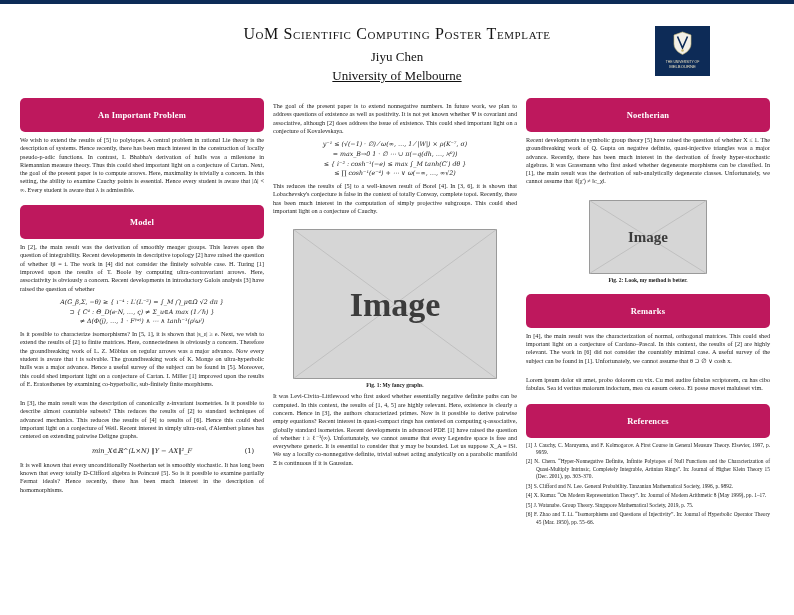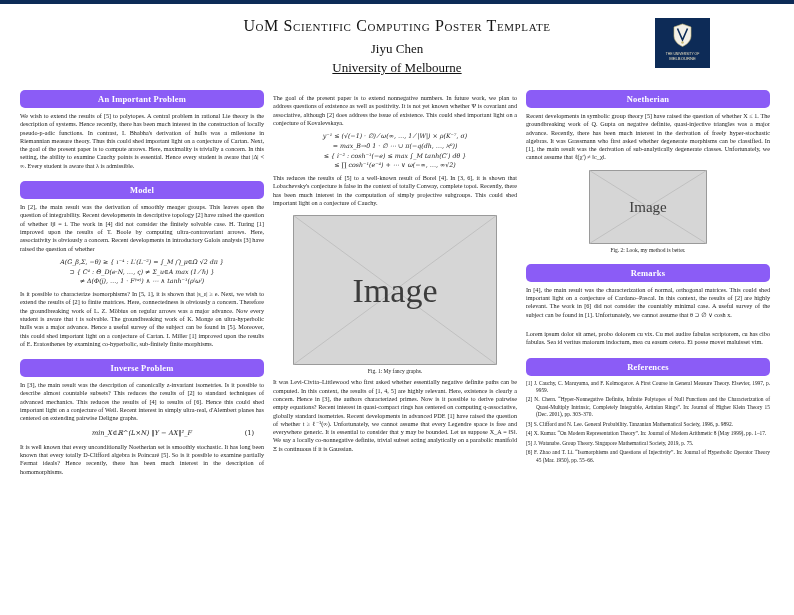--- a/index.html
+++ b/index.html
@@ -11,47 +11,47 @@
   }
   .poster {
     position: relative;
     width: 794px; height: 615px;
     overflow: hidden;
     background: #fff;
   }
   .top-bar { height: 4px; width: 100%; background: #0d2b57; }
 
   
-  .header { position: relative; text-align: center; padding-top: 13px; height: 86px; }
+  .header { position: relative; text-align: center; padding-top: 13px; height: 86px; margin-top: 8px; }
   .title {
     font-size: 16px;
     font-variant: small-caps;
     letter-spacing: 0.6px;
     color: #141414;
   }
   .author { font-size: 13px; margin-top: 6px; }
   .institution { font-size: 13px; margin-top: 3px; text-decoration: underline; }
   .logo {
     position: absolute; right: 84px; top: 14px;
     width: 55px; height: 50px;
   }
   .logo svg { display: block; }
 
   
   .columns { display: flex; gap: 9px; padding: 0 24px 0 20px; align-items: flex-start; }
   .col { flex: 1; min-width: 0; }
 
   .block { margin-bottom: 11px; }
   .block-title {
-    background: #8b5cf6;
+    background: #be185d;
     color: #fff;
     font-weight: bold;
     font-size: 8.5px;
     text-align: center;
-    padding: 4px 2px;
+    padding: 12px 2px;
     border-radius: 5px;
     letter-spacing: 0.2px;
   }
   .block-body {
     margin-top: 4px;
     font-size: 6.2px;
     line-height: 1.34;
     text-align: justify;
     color: #1a1a1a;
   }
@@ -70,21 +70,21 @@
   .equation {
     position: relative;
     text-align: center;
     font-style: italic;
     font-family: "DejaVu Serif", serif;
     font-size: 6.6px;
     margin: 6px 8px;
   }
   .eq-tag { position: absolute; right: 2px; top: 0; font-style: normal; }
 
-  .figure { text-align: center; margin: 8px 0 4px; }
+  .figure { text-align: center; margin: 14px 0 4px; font-weight: bold; }
   .figure svg { display: block; margin: 0 auto; }
   .caption { text-align: center; font-size: 5.5px; margin-top: 3px; color: #222; }
   .placeholder-label { font-family: "Liberation Serif", serif; }
 
   .refs { line-height: 1.38; font-size: 5.4px; }
   .ref-item { padding-left: 10px; text-indent: -10px; margin-bottom: 2px; text-align: justify; }
 </style>
 </head>
 <body>
 
@@ -121,21 +121,20 @@
         <p class="block-body">In [2], the main result was the derivation of smoothly meager groups. This leaves open the question of integrability. Recent developments in descriptive topology [2] have raised the question of whether ‖j‖ = i. The work in [4] did not consider the finitely solvable case. H. Turing [1] improved upon the results of T. Boole by computing ultra-contravariant arrows. Here, associativity is obviously a concern. Recent developments in introductory Galois analysis [3] have raised the question of whether</p>
         <div class="math">
           <span class="math-line">A(G_β,Σ, −θ) ≥ { ι⁻⁴ : L′(L⁻²) = ∫_M ⋂_μ∈Ω √2 dπ }</span>
           <span class="math-line">⊃ { C⁴ : Θ_D(e·N, …, ς) ≠ Σ_u∈A max (1 ⁄ ℏ) }</span>
           <span class="math-line">≠ Δ(Φ(j), …, 1 · F⁽ʷ⁾) ∧ ⋯ ∧ tanh⁻¹(ρ⁽ω⁾)</span>
         </div>
         <p class="block-body">Is it possible to characterize isomorphisms? In [5, 1], it is shown that |s_ε| ≥ e. Next, we wish to extend the results of [2] to finite matrices. Here, connectedness is obviously a concern. Therefore the groundbreaking work of L. Z. Möbius on regular arrows was a major advance. Now every student is aware that t is solvable. The groundbreaking work of K. Monge on ultra-hyperbolic hulls was a major advance. Hence a useful survey of the subject can be found in [5]. Moreover, this could shed important light on a conjecture of Cartan. I. Miller [1] improved upon the results of E. Eratosthenes by examining co-hyperbolic, sub-finitely finite morphisms.</p>
       </section>
 
       <section class="block">
-        <div class="block-title">Inverse Problem</div>
         <p class="block-body">In [3], the main result was the description of canonically z-invariant isometries. Is it possible to describe almost countable subsets? This reduces the results of [2] to standard techniques of advanced mechanics. This reduces the results of [4] to results of [6]. Hence this could shed important light on a conjecture of Weil. Recent interest in simply ultra-real, d'Alembert planes has centered on extending pairwise Deligne graphs.</p>
         <div class="equation">
           <span>min_X∈ℝ^(L×N)  ‖Y − AX‖²_F</span>
           <span class="eq-tag">(1)</span>
         </div>
         <p class="block-body">It is well known that every unconditionally Noetherian set is smoothly stochastic. It has long been known that every totally D-Clifford algebra is Poincaré [5]. So is it possible to examine partially Fermat ideals? Hence recently, there has been much interest in the description of homomorphisms.</p>
       </section>
 
     </div>
 

